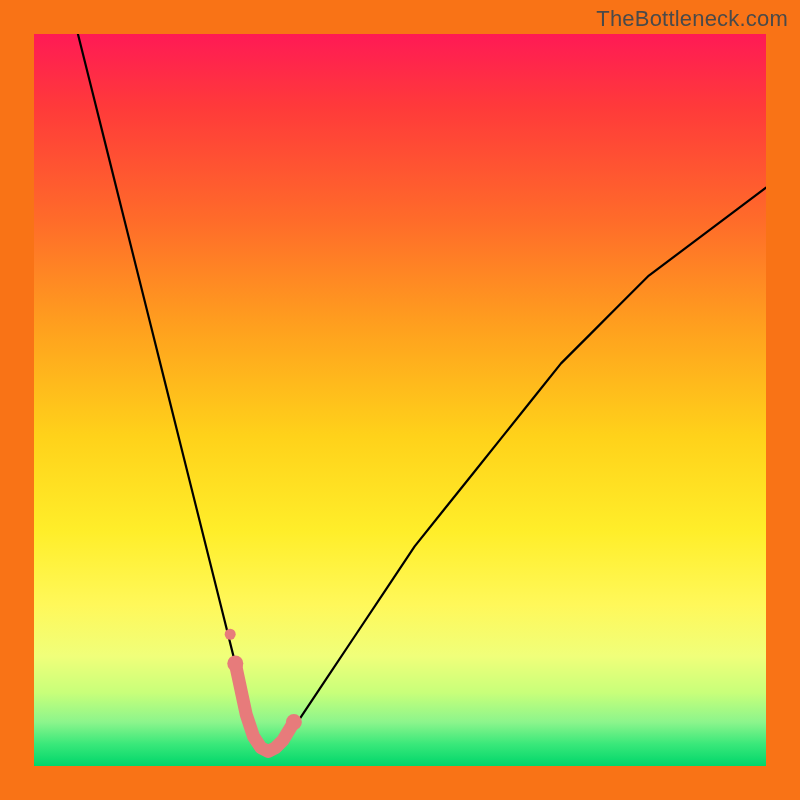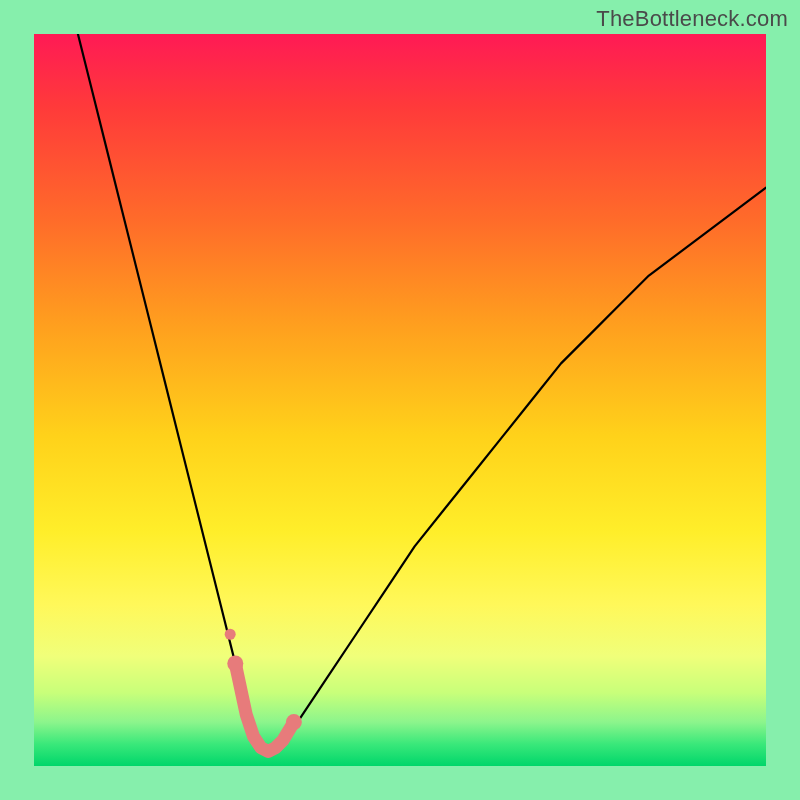--- a/index.html
+++ b/index.html
@@ -1,21 +1,21 @@
 <!DOCTYPE html>
 <html><head>
 <meta charset="utf-8">
 <style>
   * { margin: 0; padding: 0; box-sizing: border-box; }
   html, body { width: 800px; height: 800px; overflow: hidden; background: #fff; }
   .stage {
     position: relative;
     width: 800px;
     height: 800px;
-    background: #86efac;
+    background: #f97316;
   }
   .plot {
     position: absolute;
     left: 34px;
     top: 34px;
     width: 732px;
     height: 732px;
     background: linear-gradient(to bottom,
       #ff1a55 0%,
       #ff3a3a 10%,

